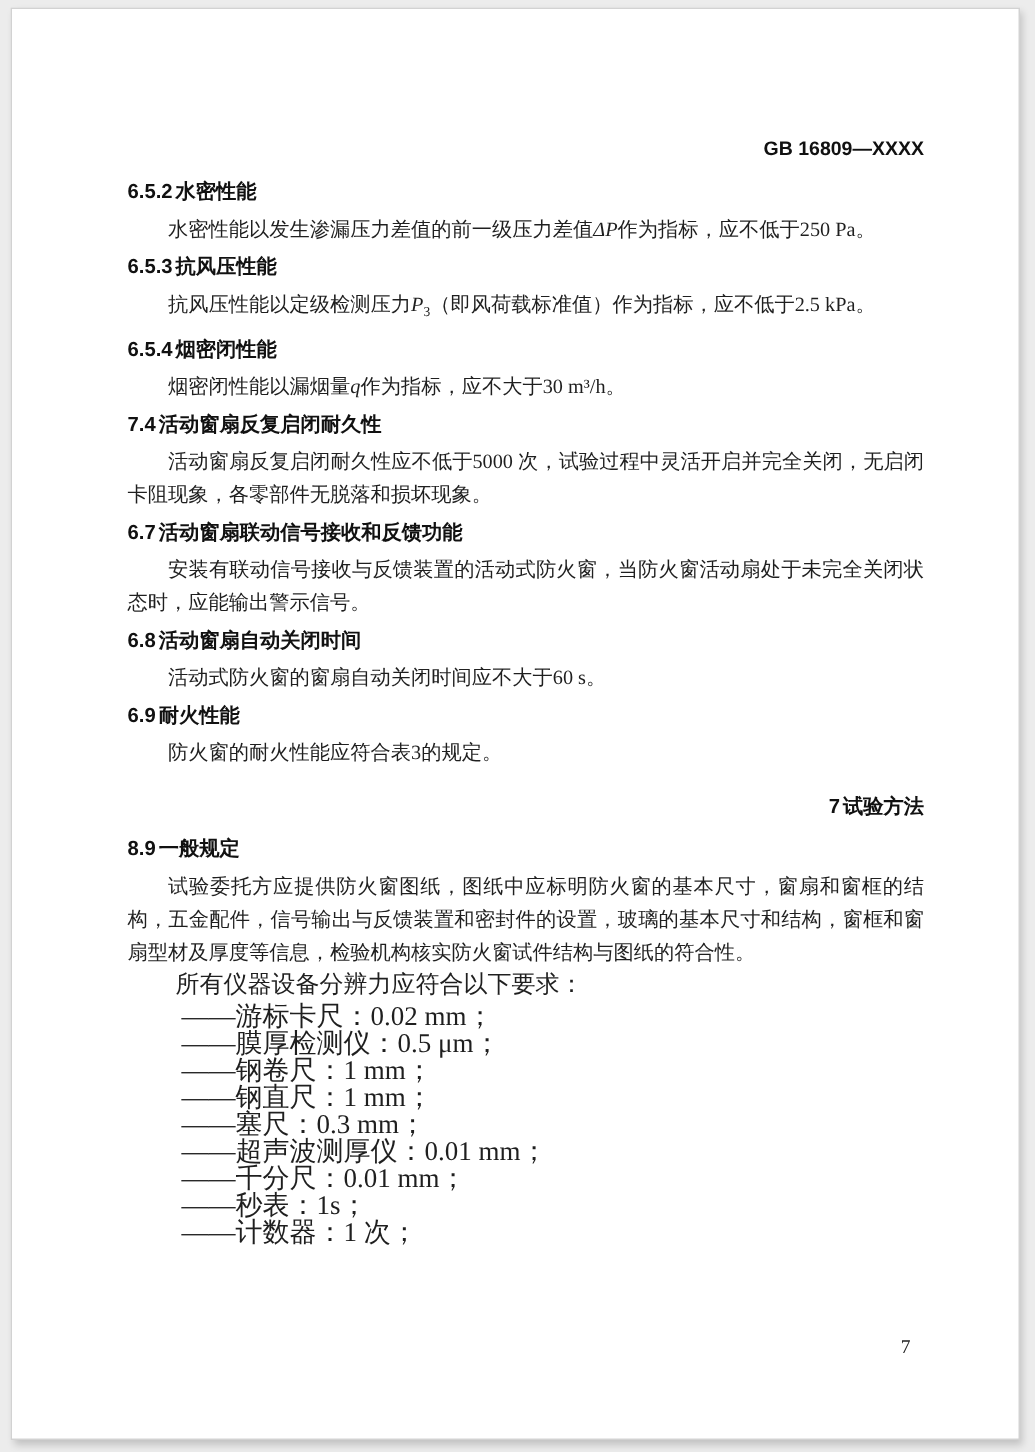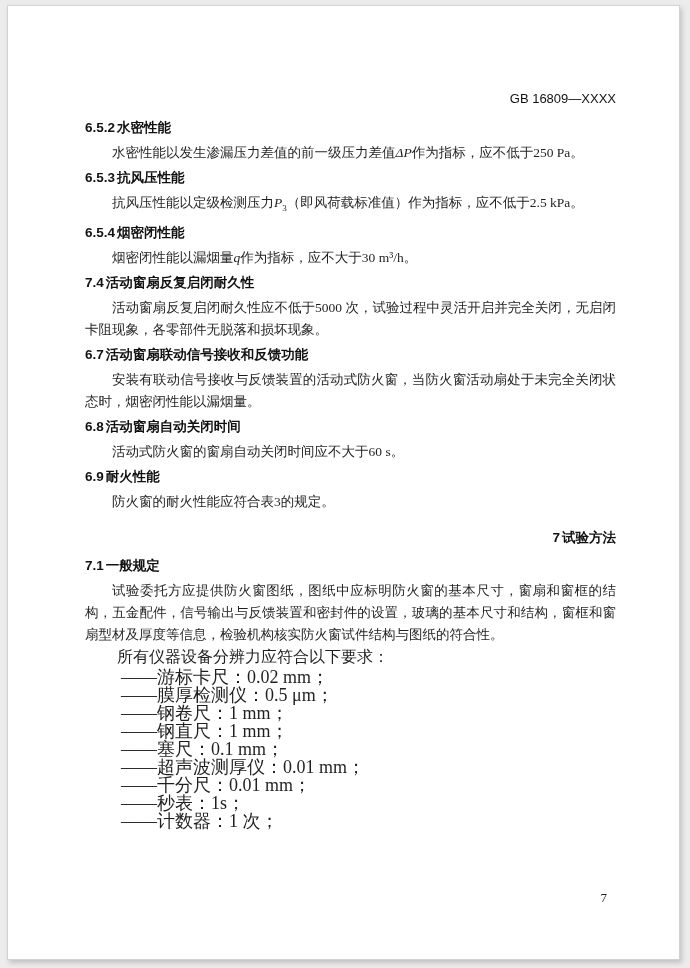--- a/index.html
+++ b/index.html
@@ -25,21 +25,21 @@
     height: 955px;
     background: #ffffff;
     border: 1px solid #d2d2d2;
     box-shadow: 2px 3px 5px rgba(0,0,0,0.18);
     box-sizing: border-box;
     padding: 85px 63px 0 77px;
   }
   .doc-header {
     text-align: right;
     font-family: "Liberation Sans", sans-serif;
-    font-weight: normal;
+    font-weight: bold;
     font-size: 13px;
     color: #111;
     margin: 0 0 10px 0;
     line-height: 16px;
   }
   .para {
     margin: 0 0 3px 0;
     font-size: 13.5px;
     line-height: 22px;
     color: #1f1f1f;
@@ -103,40 +103,40 @@
     <h3 class="heading"><span class="hnum">6.5.3</span><span>抗风压性能</span></h3>
     <p class="para indent"><span>抗风压性能以定级检测压力</span><i class="var"><span>P</span><sub>3</sub></i><span>（即风荷载标准值）作为指标，应不低于2.5 kPa。</span></p>
 
     <h3 class="heading"><span class="hnum">6.5.4</span><span>烟密闭性能</span></h3>
     <p class="para indent"><span>烟密闭性能以漏烟量</span><i class="var">q</i><span>作为指标，应不大于30 m³/h。</span></p>
 
     <h3 class="heading"><span class="hnum">7.4</span><span>活动窗扇反复启闭耐久性</span></h3>
     <p class="para indent">活动窗扇反复启闭耐久性应不低于5000 次，试验过程中灵活开启并完全关闭，无启闭卡阻现象，各零部件无脱落和损坏现象。</p>
 
     <h3 class="heading"><span class="hnum">6.7</span><span>活动窗扇联动信号接收和反馈功能</span></h3>
-    <p class="para indent">安装有联动信号接收与反馈装置的活动式防火窗，当防火窗活动扇处于未完全关闭状态时，烟密闭性能以漏烟量。</p>
+    <p class="para indent">安装有联动信号接收与反馈装置的活动式防火窗，当防火窗活动扇处于未完全关闭状态时，应能输出警示信号。</p>
 
     <h3 class="heading"><span class="hnum">6.8</span><span>活动窗扇自动关闭时间</span></h3>
     <p class="para indent">活动式防火窗的窗扇自动关闭时间应不大于60 s。</p>
 
     <h3 class="heading"><span class="hnum">6.9</span><span>耐火性能</span></h3>
     <p class="para indent">防火窗的耐火性能应符合表3的规定。</p>
 
     <h2 class="heading chapter"><span class="hnum">7</span><span>试验方法</span></h2>
 
-    <h3 class="heading sub-chapter"><span class="hnum">7.1</span><span>一般规定</span></h3>
+    <h3 class="heading sub-chapter"><span class="hnum">8.9</span><span>一般规定</span></h3>
     <p class="para indent no-margin">试验委托方应提供防火窗图纸，图纸中应标明防火窗的基本尺寸，窗扇和窗框的结构，五金配件，信号输出与反馈装置和密封件的设置，玻璃的基本尺寸和结构，窗框和窗扇型材及厚度等信息，检验机构核实防火窗试件结构与图纸的符合性。</p>
     <p class="req-intro">所有仪器设备分辨力应符合以下要求：</p>
 
     <div class="inst-list">
       <div class="inst">——游标卡尺：0.02 mm；</div>
       <div class="inst">——膜厚检测仪：0.5 μm；</div>
       <div class="inst">——钢卷尺：1 mm；</div>
       <div class="inst">——钢直尺：1 mm；</div>
-      <div class="inst">——塞尺：0.1 mm；</div>
+      <div class="inst">——塞尺：0.3 mm；</div>
       <div class="inst">——超声波测厚仪：0.01 mm；</div>
       <div class="inst">——千分尺：0.01 mm；</div>
       <div class="inst">——秒表：1s；</div>
       <div class="inst">——计数器：1 次；</div>
     </div>
 
     <div class="page-num">7</div>
 
   </div>
 </div>

